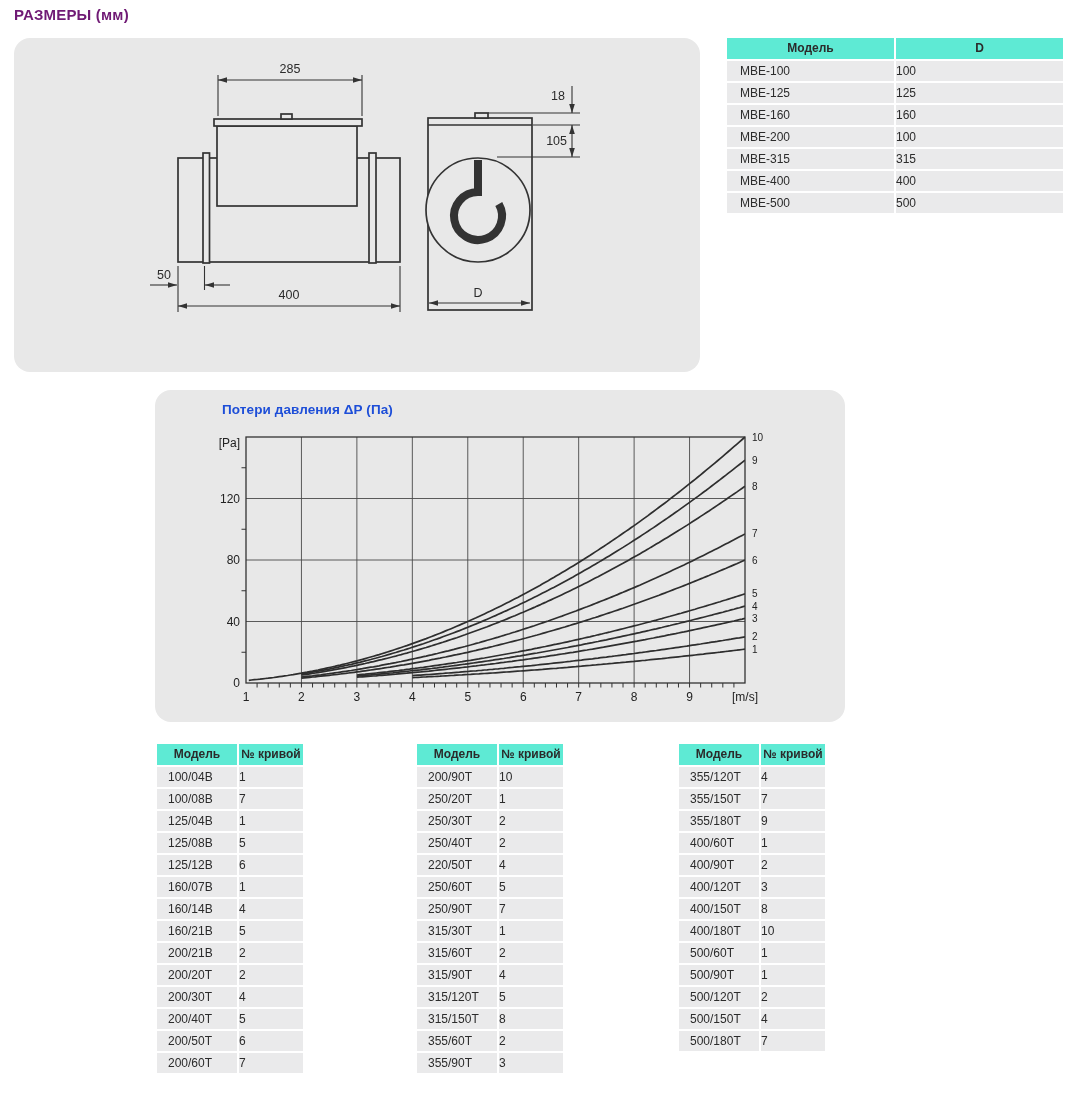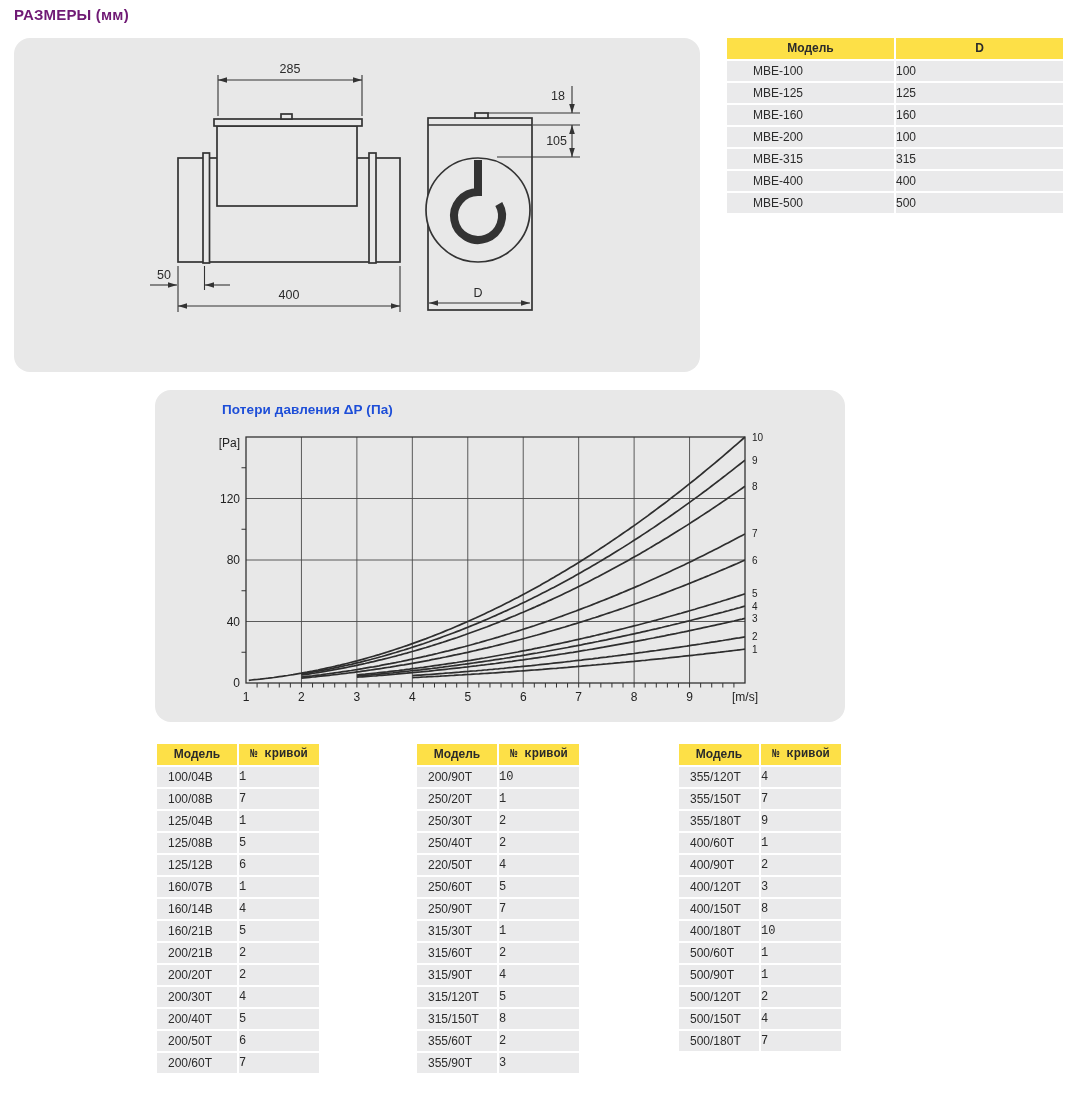--- a/index.html
+++ b/index.html
@@ -20,29 +20,29 @@
     font-size:13.5px;font-weight:bold;color:#1d4ed8;letter-spacing:.1px;
   }
   
   .gtable{position:absolute;}
   .trow{display:flex;margin-bottom:2px;}
   .cell{
     height:20px;line-height:20px;font-size:12px;
     background:#eaeaeb;color:#2b2b2b;box-sizing:border-box;
     white-space:nowrap;overflow:hidden;
   }
-  .trow.head .cell{background:#fde047;font-weight:bold;height:21px;line-height:21px;text-align:center;}
+  .trow.head .cell{background:#5eead4;font-weight:bold;height:21px;line-height:21px;text-align:center;}
   .td-left{text-align:left;padding-left:11px;}
   .td-center{text-align:left;}
   #model-table{left:727px;top:38px;width:336px;}
   #model-table .c1{width:167px;margin-right:2px;}
   #model-table .c2{width:167px;}
-  #model-table .td-left{padding-left:26px;}
+  #model-table .td-left{padding-left:13px;}
   .curve-table .c1{width:80px;margin-right:2px;}
-  .curve-table .c2{width:80px;font-family:Liberation Mono, monospace;}
+  .curve-table .c2{width:64px;}
   #curve-table-0{left:157px;top:744px;width:163px;}
   #curve-table-1{left:417px;top:744px;width:163px;}
   #curve-table-2{left:679px;top:744px;width:163px;}
   
   svg{position:absolute;left:0;top:0;}
   .shape{fill:none;stroke:#333;stroke-width:1.7px;}
   .shape-fill{fill:#e8e8e8;stroke:#333;stroke-width:1.7px;}
   .dim{stroke:#333;stroke-width:1.1px;fill:none;}
   .ah{fill:#333;stroke:none;}
   .dimtext{font-family:"Liberation Sans","DejaVu Sans",sans-serif;font-size:12.5px;fill:#2b2b2b;}

